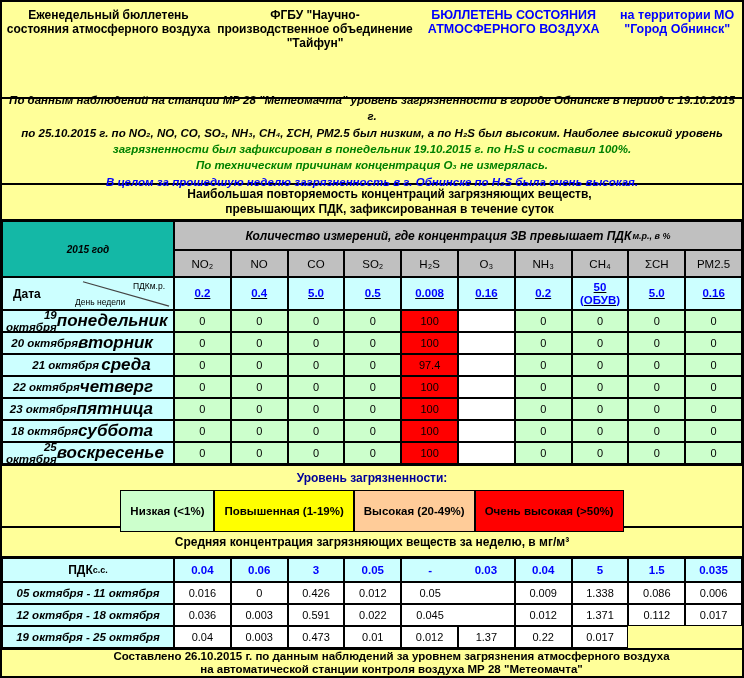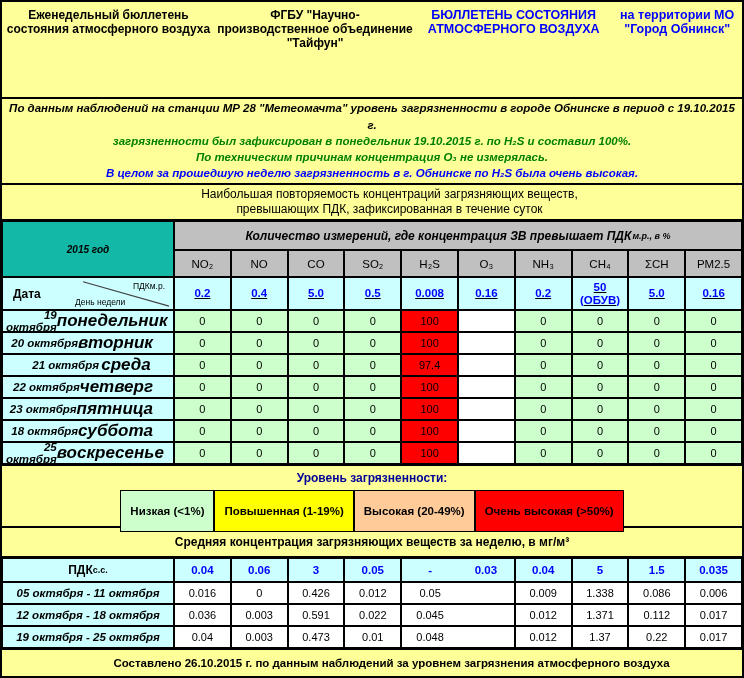--- a/index.html
+++ b/index.html
@@ -19,21 +19,21 @@
   .sec-header { height: 97px; display: flex; justify-content: space-around; padding: 6px 0; text-align: center; }
   .hline { font-weight: bold; font-size: 12px; color: #000; }
   .hline.blue { color: #0000FF; font-size: 12.5px; }
 
   
   .sec-summary { height: 86px; display: flex; flex-direction: column; justify-content: center; text-align: center; padding: 2px 4px; }
   .sline { font-weight: bold; font-style: italic; font-size: 11.5px; line-height: 16.3px; }
 
   
   .sec-freqtitle { height: 36px; display: flex; flex-direction: column; justify-content: center; text-align: center; }
-  .ftitle { font-weight: normal; font-size: 12px; line-height: 15px; color: #000; padding-left: 35px; }
+  .ftitle { font-weight: bold; font-size: 12px; line-height: 15px; color: #000; padding-left: 35px; }
 
   
   .grid { display: grid; grid-template-columns: 172px repeat(10, 1fr); }
   .cell { border: 1px solid #000; display: flex; align-items: center; justify-content: center; overflow: hidden; }
   .sec-table { border-bottom: 2px solid #000; }
 
   #freq-head-grid { grid-template-rows: 29px 27px; }
   .year-cell { grid-column: 1; grid-row: 1 / 3; background: #14b8a6; font-weight: bold; font-style: italic; font-size: 10px; }
   .count-cell { grid-column: 2 / 12; grid-row: 1; background: #C0C0C0; font-weight: bold; font-style: italic; font-size: 12px; }
   .count-cell .subsc { font-size: 9px; vertical-align: -3px; margin-left: 1px; }
@@ -88,20 +88,21 @@
 
   <div class="sec sec-header">
     <div class="hline">Еженедельный бюллетень состояния атмосферного воздуха</div>
     <div class="hline">ФГБУ "Научно-производственное объединение "Тайфун"</div>
     <div class="hline blue">БЮЛЛЕТЕНЬ СОСТОЯНИЯ АТМОСФЕРНОГО ВОЗДУХА</div>
     <div class="hline blue">на территории МО "Город Обнинск"</div>
   </div>
 
   <div class="sec sec-summary" id="summary-lines">
       <div class="sline" style="color: rgb(0, 0, 0);">По данным наблюдений на станции МР 28 "Метеомачта" уровень загрязненности в городе Обнинске в период с 19.10.2015 г.</div>
+      <div class="sline" style="color: rgb(0, 0, 0);">по 25.10.2015 г. по NO₂, NO, CO, SO₂, NH₃, CH₄, ΣCH, РМ2.5 был низким, а по H₂S был высоким. Наиболее высокий уровень</div>
       <div class="sline" style="color: rgb(0, 128, 0);">загрязненности был зафиксирован в понедельник 19.10.2015 г. по H₂S и составил 100%.</div>
       <div class="sline" style="color: rgb(0, 128, 0);">По техническим причинам концентрация О₃ не измерялась.</div>
       <div class="sline" style="color: rgb(0, 0, 255);">В целом за прошедшую неделю загрязненность в г. Обнинске по H₂S была очень высокая.</div>
     </div>
 
   <div class="sec sec-freqtitle">
     <div class="ftitle">Наибольшая повторяемость концентраций загрязняющих веществ,</div>
     <div class="ftitle">превышающих ПДК, зафиксированная в течение суток</div>
   </div>
 
@@ -320,29 +321,26 @@
           <div class="cell avg-val whitebg">1.371</div>
           <div class="cell avg-val whitebg">0.112</div>
           <div class="cell avg-val whitebg">0.017</div>
         </div>
         <div class="t-row avg-row">
           <div class="cell period-cell">19 октября - 25 октября</div>
           <div class="cell avg-val whitebg">0.04</div>
           <div class="cell avg-val whitebg">0.003</div>
           <div class="cell avg-val whitebg">0.473</div>
           <div class="cell avg-val whitebg">0.01</div>
-          <div class="cell merged whitebg">
-            <div class="half">0.048</div>
-            <div class="half"></div>
-          </div>
           <div class="cell avg-val whitebg">0.012</div>
           <div class="cell avg-val whitebg">1.37</div>
           <div class="cell avg-val whitebg">0.22</div>
           <div class="cell avg-val whitebg">0.017</div>
         </div>
       </div>
   </div>
 
   <div class="sec-footer">
     <div class="fline">Составлено 26.10.2015 г. по данным наблюдений за уровнем загрязнения атмосферного воздуха</div>
+    <div class="fline">на автоматической станции контроля воздуха МР 28 "Метеомачта"</div>
   </div>
 
 </div>
 
 </body></html>

